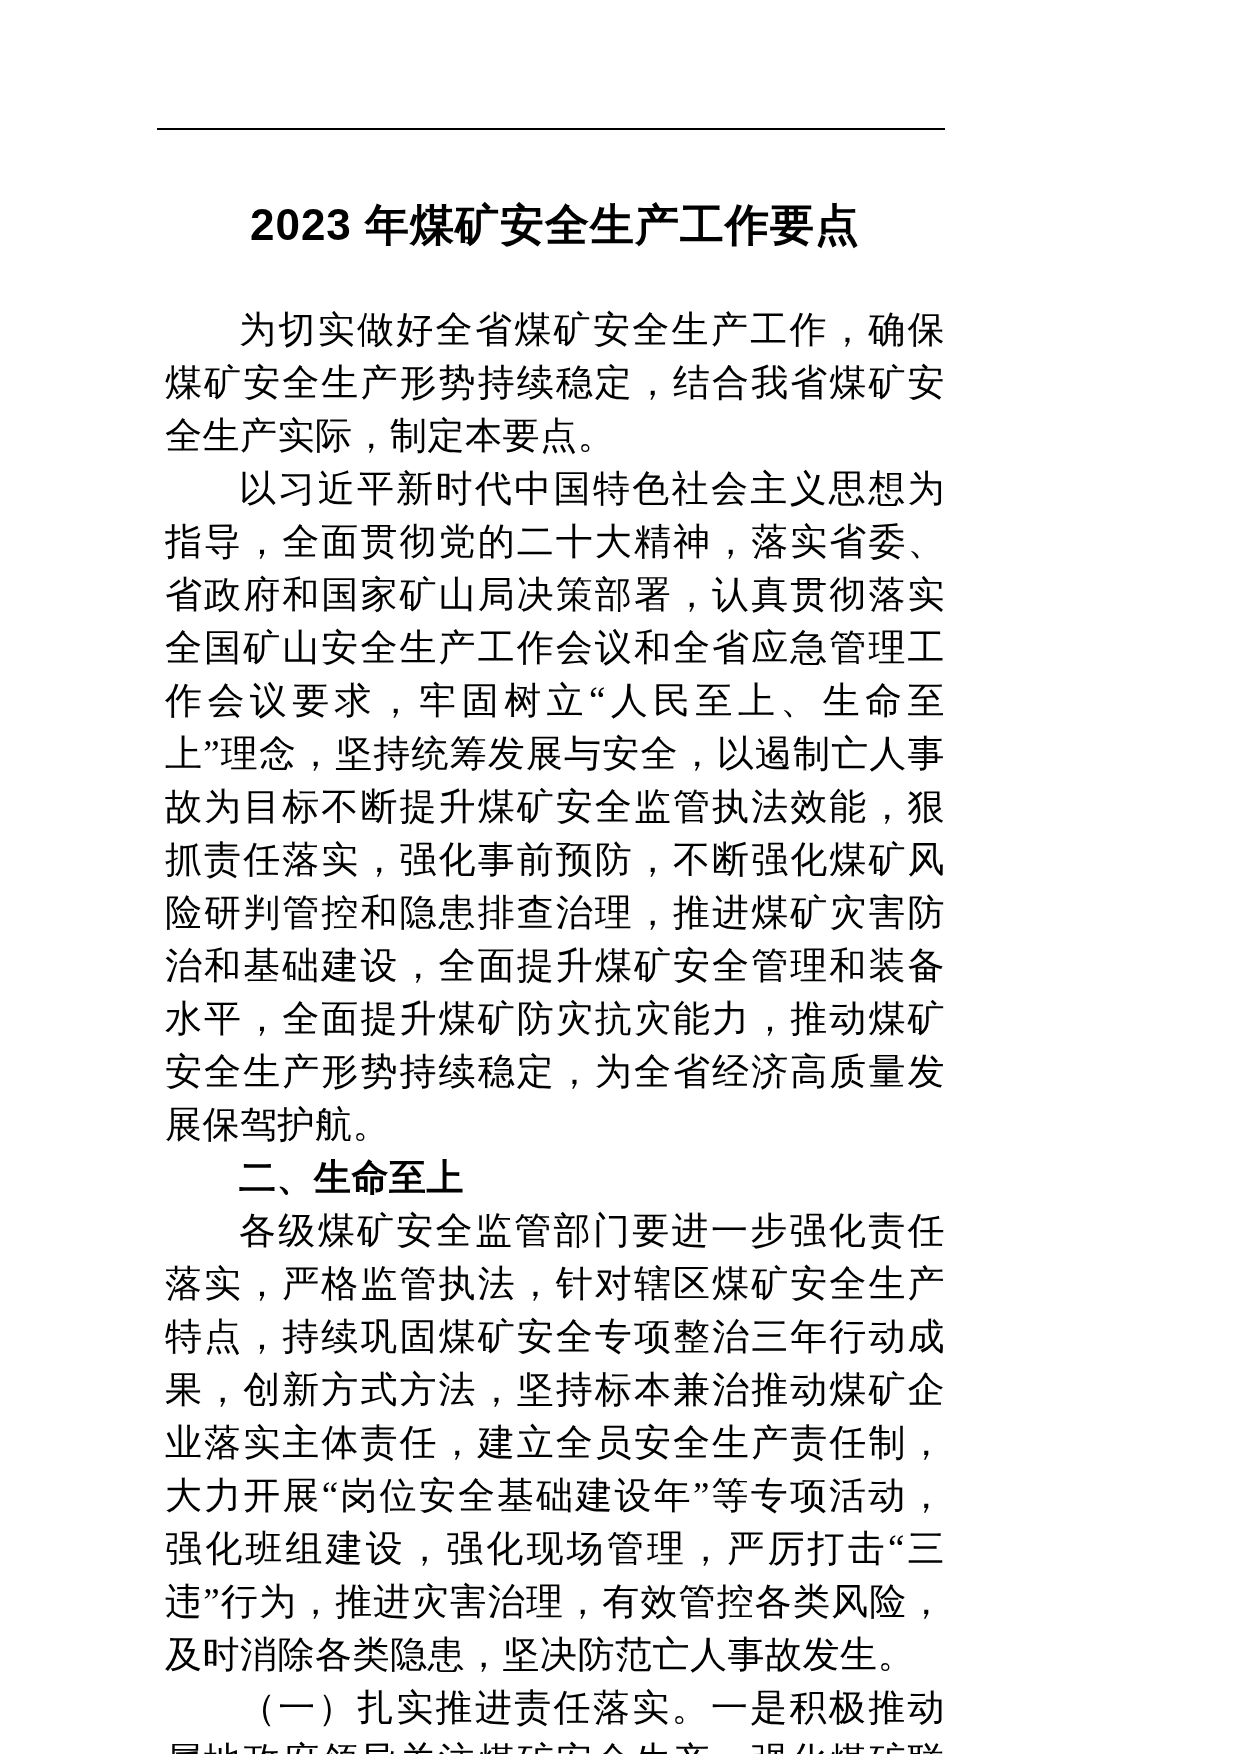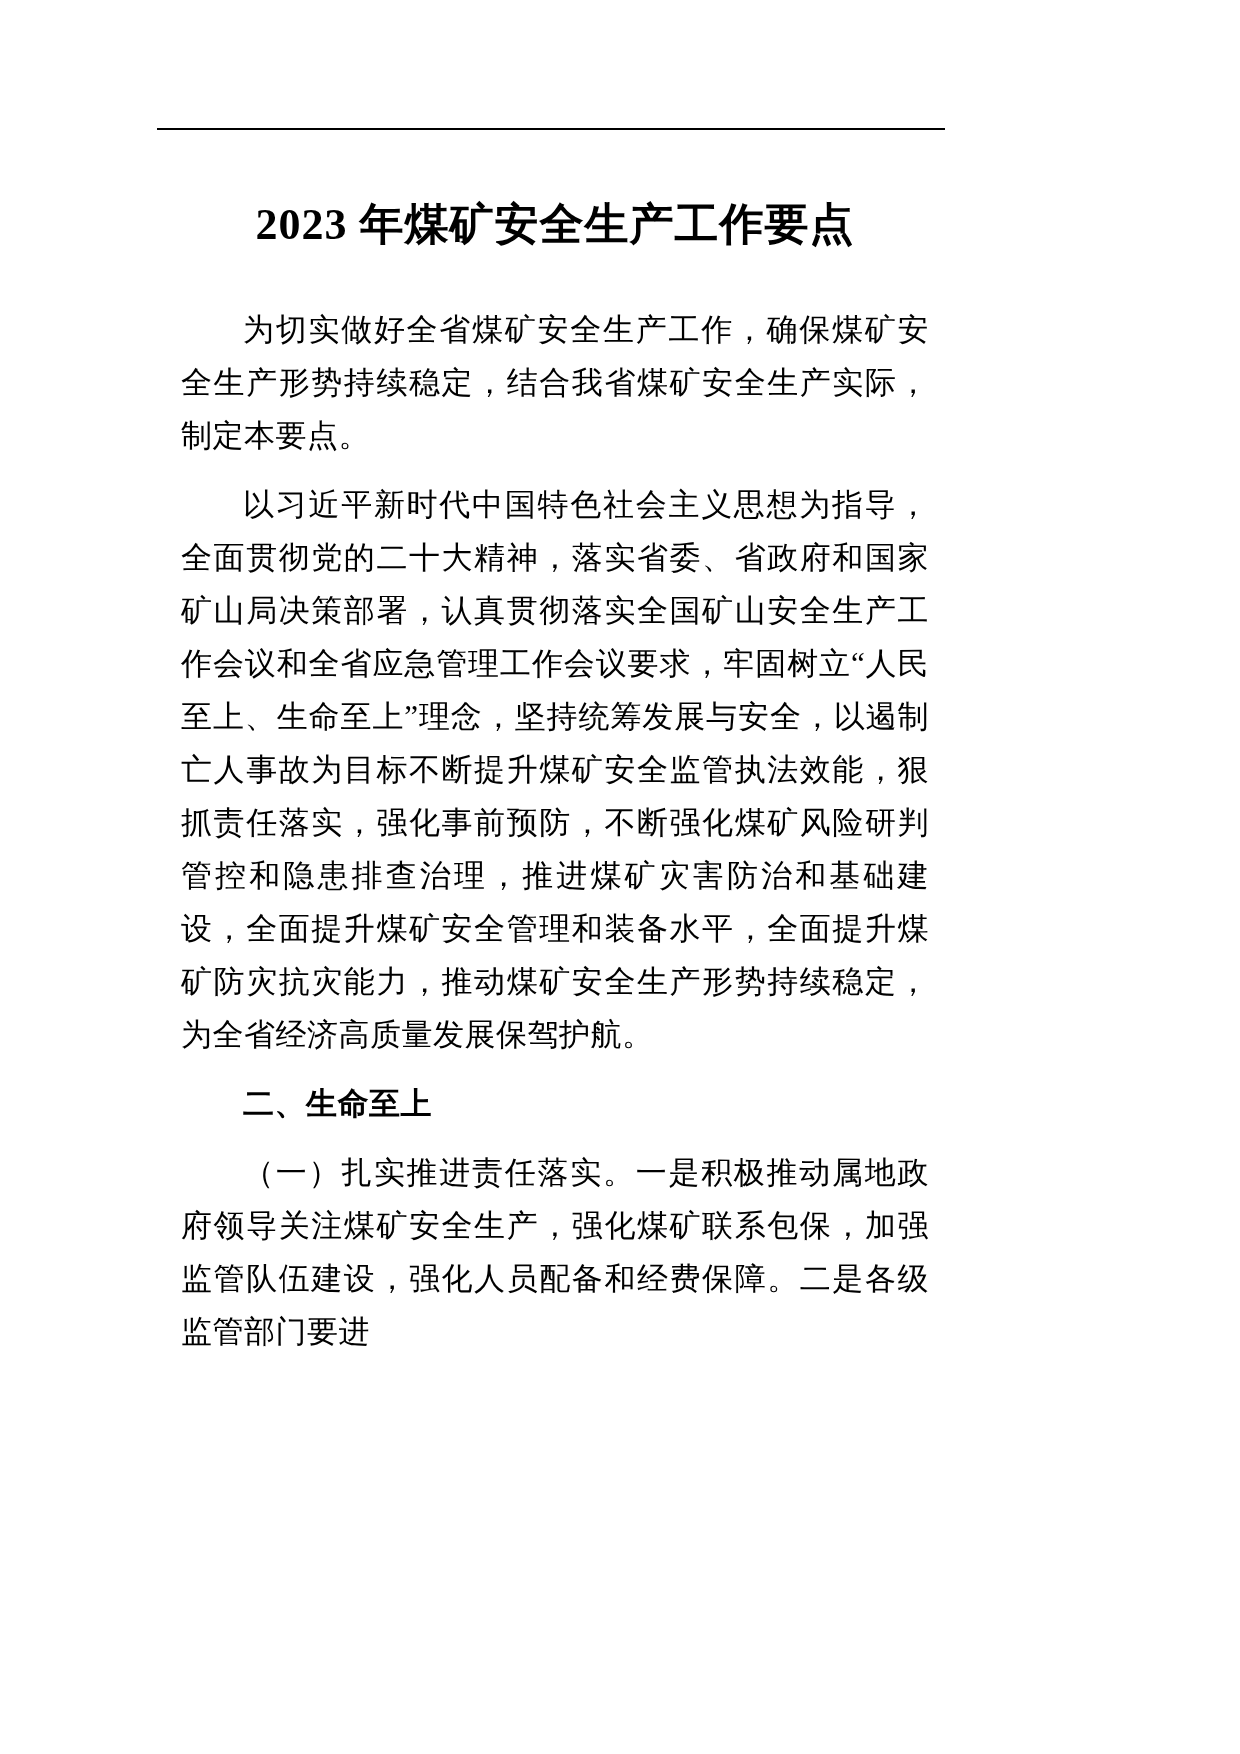--- a/index.html
+++ b/index.html
@@ -33,26 +33,26 @@
       top: 196px;
       width: 780px;
     }
     .doc-title {
       font-size: 44px;
       font-weight: bold;
       text-align: center;
       letter-spacing: 1px;
       line-height: 1.3;
       margin: 0 0 50px 0;
-      font-family: Liberation Serif, serif;
+      font-family: Liberation Sans, sans-serif;
     }
     .para {
-      font-size: 31px;
+      font-size: 37px;
       line-height: 53px;
-      margin: 16px;
+      margin: 0;
       text-indent: 2em;
       text-align: justify;
       text-justify: inter-ideograph;
       overflow-wrap: break-word;
       letter-spacing: 0.5px;
     }
     .para.heading {
       font-weight: bold;
     }
   </style>
@@ -67,18 +67,19 @@
 
     <h1 class="doc-title">2023 年煤矿安全生产工作要点</h1>
 
     <p class="para">为切实做好全省煤矿安全生产工作，确保煤矿安全生产形势持续稳定，结合我省煤矿安全生产实际，制定本要点。</p>
 
 
     <p class="para">以习近平新时代中国特色社会主义思想为指导，全面贯彻党的二十大精神，落实省委、省政府和国家矿山局决策部署，认真贯彻落实全国矿山安全生产工作会议和全省应急管理工作会议要求，牢固树立“人民至上、生命至上”理念，坚持统筹发展与安全，以遏制亡人事故为目标不断提升煤矿安全监管执法效能，狠抓责任落实，强化事前预防，不断强化煤矿风险研判管控和隐患排查治理，推进煤矿灾害防治和基础建设，全面提升煤矿安全管理和装备水平，全面提升煤矿防灾抗灾能力，推动煤矿安全生产形势持续稳定，为全省经济高质量发展保驾护航。</p>
 
     <p class="para heading">二、生命至上</p>
 
+    <p class="para">各级煤矿安全监管部门要进一步强化责任落实，严格监管执法，针对辖区煤矿安全生产特点，持续巩固煤矿安全专项整治三年行动成果，创新方式方法，坚持标本兼治推动煤矿企业落实主体责任，建立全员安全生产责任制，大力开展“岗位安全基础建设年”等专项活动，强化班组建设，强化现场管理，严厉打击“三违”行为，推进灾害治理，有效管控各类风险，及时消除各类隐患，坚决防范亡人事故发生。</p>
 
 
     <p class="para">（一）扎实推进责任落实。一是积极推动属地政府领导关注煤矿安全生产，强化煤矿联系包保，加强监管队伍建设，强化人员配备和经费保障。二是各级监管部门要进</p>
 
   </div>
 </div>
 
 </body></html>

